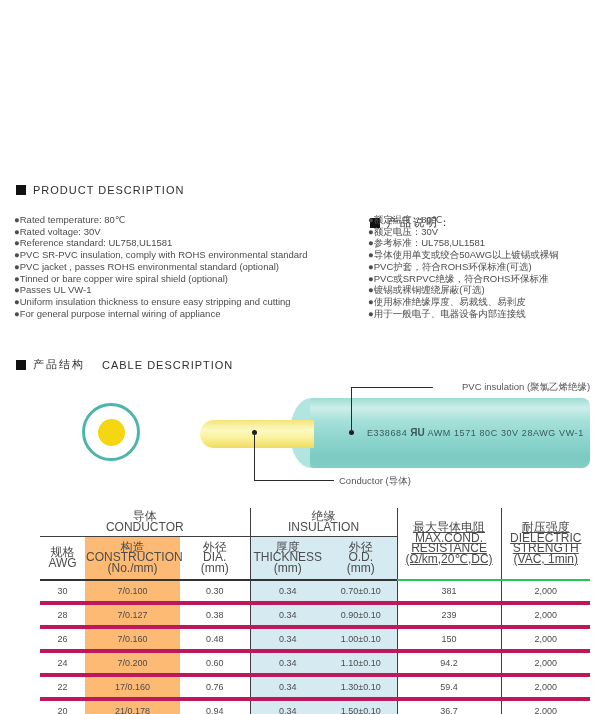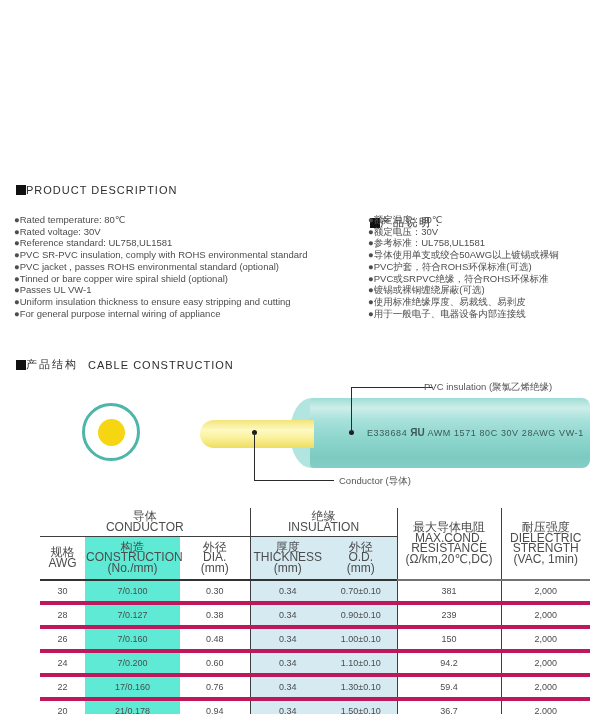--- a/index.html
+++ b/index.html
@@ -1,21 +1,21 @@
 <!DOCTYPE html>
 <html><head>
 <meta charset="utf-8">
 <style>
   html,body{margin:0;padding:0;background:#ffffff;}
   .page{
     position:relative;width:603px;height:714px;background:#fff;overflow:hidden;
     font-family:"Liberation Sans","DejaVu Sans",sans-serif;color:#4c4c4c;
   }
   
-  .sec-head{position:absolute;display:flex;align-items:center;
+  .sec-head{position:absolute;display:flex;align-items:center;gap:7px;
     font-size:11px;letter-spacing:1px;color:#2e2e2e;}
   .sq{width:10px;height:10px;background:#111;flex:0 0 auto;}
   .sec-head .cn{letter-spacing:2px;}
   
   .blist{position:absolute;margin:0;padding:0;list-style:none;
     font-size:9.5px;line-height:11.7px;color:#4d4d4d;}
   .blist li{white-space:nowrap;}
   
   .cross-circle{position:absolute;left:82px;top:403px;width:52px;height:52px;
     border:3px solid #4db5a9;border-radius:50%;background:#fff;
@@ -37,24 +37,24 @@
   .lh{position:absolute;height:1px;background:#2a2a2a;}
   .dlabel{position:absolute;font-size:9.5px;color:#555;white-space:nowrap;}
   
   table.spec{position:absolute;left:40px;top:508px;width:550px;
     border-collapse:collapse;table-layout:fixed;
     font-size:9px;color:#4c4c4c;}
   table.spec th{font-weight:normal;font-size:12px;line-height:10.5px;color:#4c4c4c;}
   table.spec .grp{height:28px;}
   table.spec .grp th{border-bottom:1px solid #3f3f3f;}
   table.spec .sub th{height:40px;border-bottom:2px solid #333;}
-  table.spec th.span2{border-bottom:2px solid #737373;}
+  table.spec th.span2{border-bottom:2px solid #22c55e;text-decoration:underline;}
   table.spec td{height:18px;text-align:center;border-bottom:4px solid #be185d;}
   .vl{border-left:1px solid #3f3f3f;}
-  .bg-y{background:#5eead4;}
+  .bg-y{background:#fdba74;}
   .bg-b{background:#d6eaf2;}
   .u{display:block;}
 </style>
 </head>
 <body>
 
 <div class="page">
 
   <div class="sec-head" style="left:16px;top:184px;">
     <span class="sq"></span>
@@ -84,39 +84,39 @@
     <li>●PVC护套，符合ROHS环保标准(可选)</li>
     <li>●PVC或SRPVC绝缘，符合ROHS环保标准</li>
     <li>●镀锡或裸铜缠绕屏蔽(可选)</li>
     <li>●使用标准绝缘厚度、易裁线、易剥皮</li>
     <li>●用于一般电子、电器设备内部连接线</li>
   </ul>
 
   <div class="sec-head" style="left:16px;top:357px;justify-content:flex-end;">
     <span class="sq"></span>
     <span class="cn">产品结构</span>
-    <span style="margin-left:10px;">CABLE CONSTRUCTION</span>
+    <span style="margin-left:10px;">CABLE DESCRIPTION</span>
   </div>
 
   <div class="cross-circle">
     <div class="cross-core"></div>
   </div>
   <div class="endcap"></div>
   <div class="cylinder"></div>
   <div class="rod"></div>
   <div class="print">
     <span>E338684</span>
     <span class="ul">ЯU</span>
     <span>AWM 1571 80C 30V 28AWG VW-1</span>
   </div>
 
   <div class="dot" style="left:349px;top:430px;"></div>
   <div class="lv" style="left:351px;top:387px;height:45px;"></div>
   <div class="lh" style="left:351px;top:387px;width:82px;"></div>
-  <div class="dlabel" style="left:424px;top:381px;">PVC insulation (聚氯乙烯绝缘)</div>
+  <div class="dlabel" style="left:462px;top:381px;">PVC insulation (聚氯乙烯绝缘)</div>
 
   <div class="dot" style="left:252px;top:430px;"></div>
   <div class="lv" style="left:254px;top:433px;height:48px;"></div>
   <div class="lh" style="left:254px;top:480px;width:80px;"></div>
   <div class="dlabel" style="left:339px;top:475px;">Conductor (导体)</div>
 
   <table class="spec">
     <colgroup>
       <col style="width:45px">
         <col style="width:95px">

